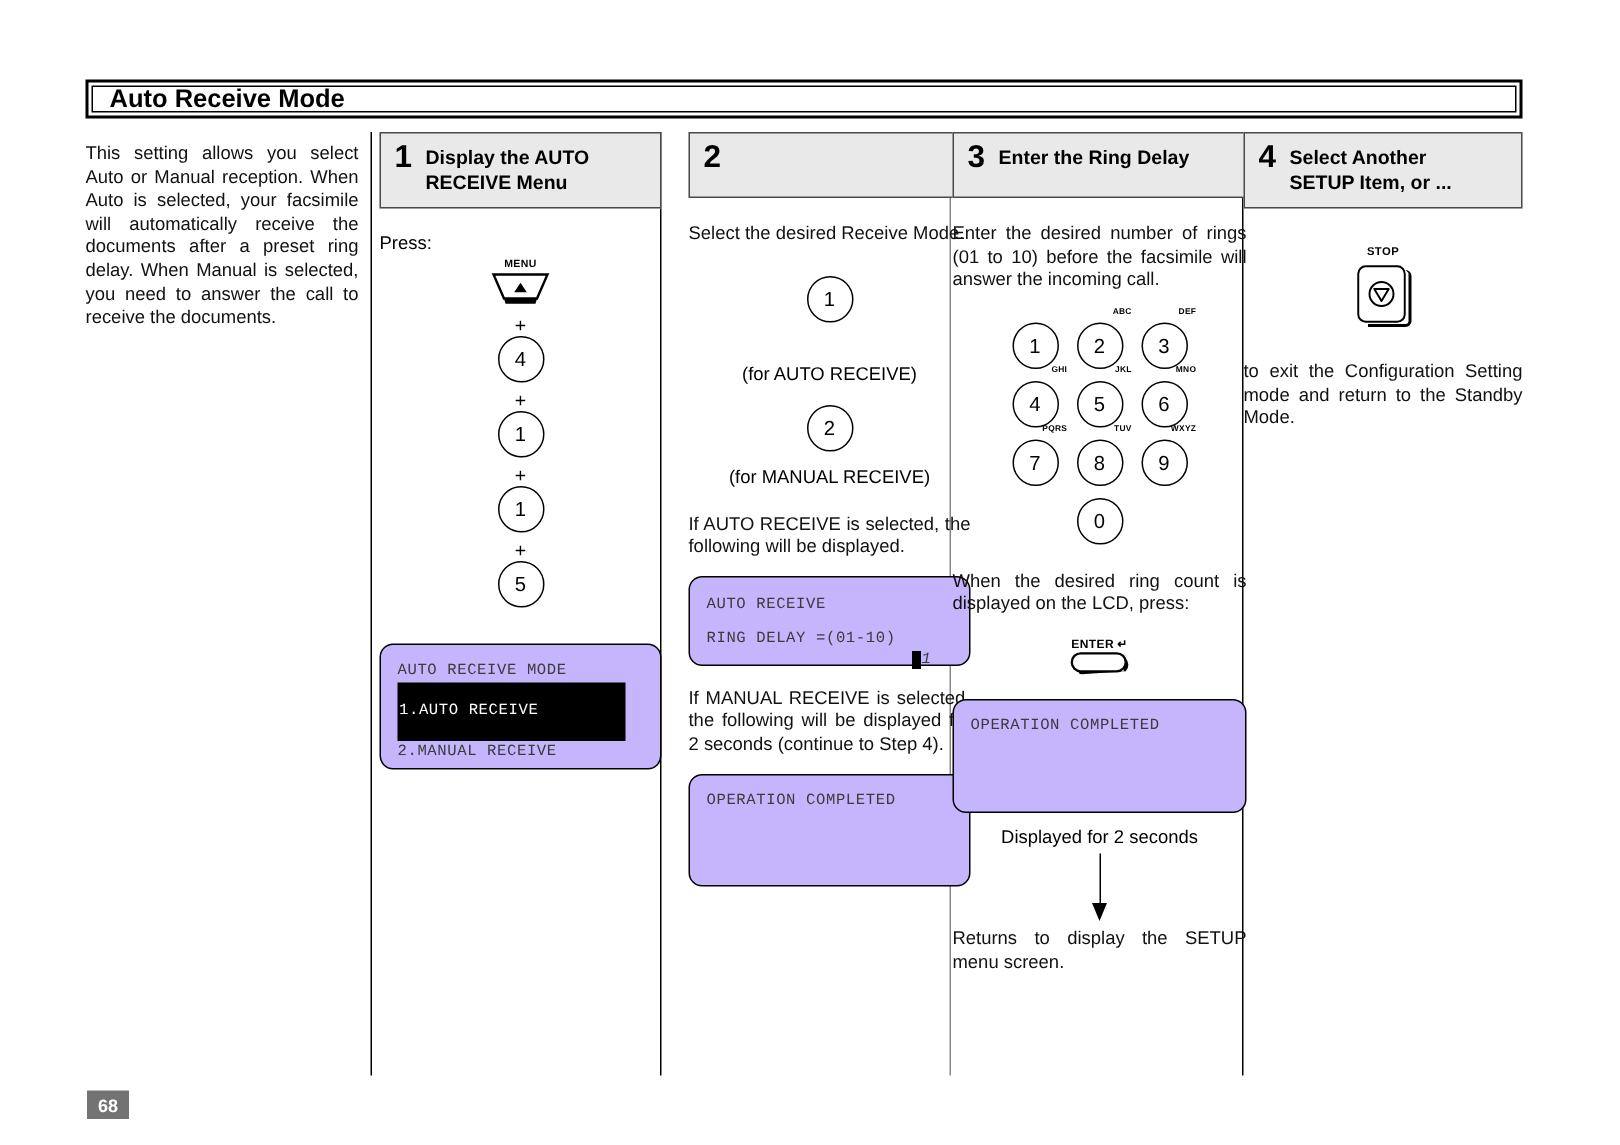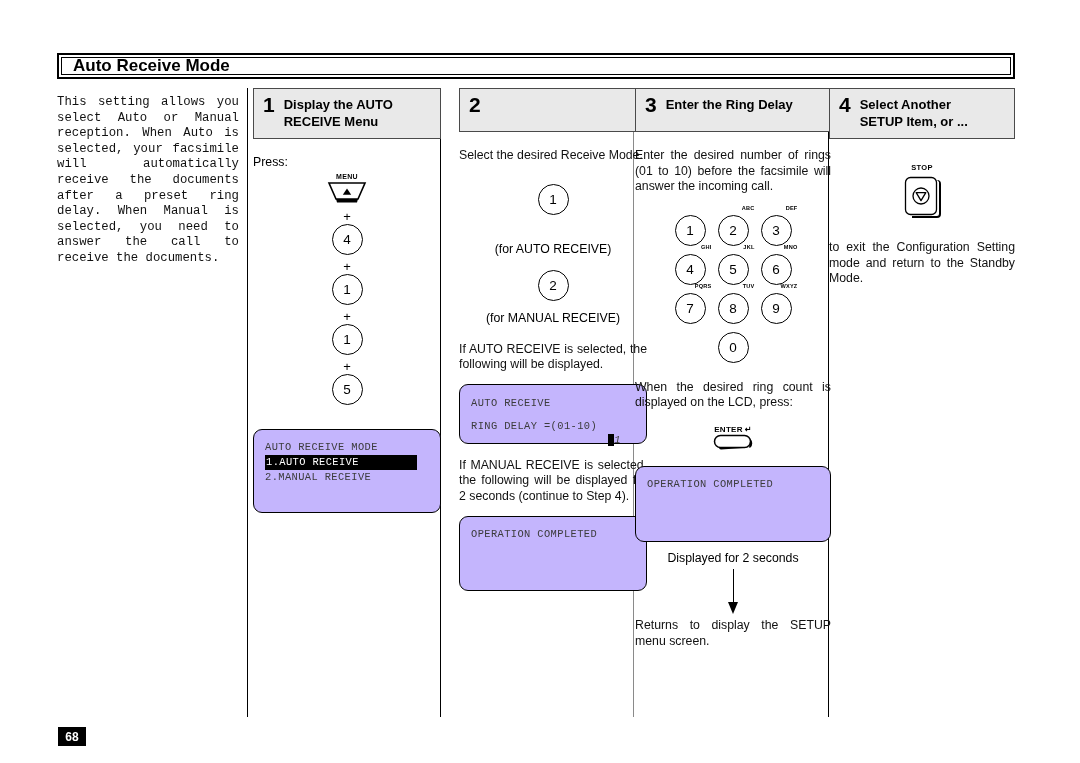--- a/index.html
+++ b/index.html
@@ -166,21 +166,21 @@
     line-height: 15px;
     padding: 10px 11px;
     color: #3b3b3b;
     letter-spacing: .4px;
   }
   .lcd-line { white-space: pre; }
   .lcd-line.sel {
     background: #000;
     color: #fff;
     display: inline-block;
-    padding: 0 1px;
+    padding: 12px 1px;
   }
   .lcd-right { text-align: right; padding-right: 14px; font-style: italic; }
   .cursor-block { background: #000; color: #000; }
 
   .caption { font-size: 12.3px; text-align: center; }
 
   
   .down-arrow {
     position: relative;
     width: 14px; height: 46px;
@@ -196,21 +196,21 @@
     border-left: 5.2px solid transparent;
     border-right: 5.2px solid transparent;
     border-top: 12px solid #000;
   }
 
   
   .page-num {
     position: absolute;
     left: 58px; top: 727px;
     width: 28px; height: 19px;
-    background: #000000;
+    background: #737373;
     color: #fff;
     font-size: 12px;
     font-weight: bold;
     display: flex; align-items: center; justify-content: center;
   }
 </style>
 </head>
 <body>
 
 <div class="page">
@@ -221,21 +221,21 @@
   </div>
 
   <div class="cols">
 
     <div class="divider div-1"></div>
     <div class="divider div-2"></div>
     <div class="divider div-3"></div>
     <div class="divider div-4"></div>
 
     <div class="col col-0">
-      <div class="body-text" style="margin-top:7px;font-family:Liberation Mono, monospace;">This setting allows you select Auto or Manual reception. When Auto is selected, your facsimile will automatically receive the documents after a preset ring delay. When Manual is selected, you need to answer the call to receive the documents.</div>
+      <div class="body-text" style="margin-top:7px;">This setting allows you select Auto or Manual reception. When Auto is selected, your facsimile will automatically receive the documents after a preset ring delay. When Manual is selected, you need to answer the call to receive the documents.</div>
     </div>
 
     <div class="col col-1">
       <div class="step-head">
         <div class="step-num">1</div>
         <div class="step-title">Display the AUTO
 RECEIVE Menu</div>
       </div>
 
       <div class="press-label">Press:</div>

